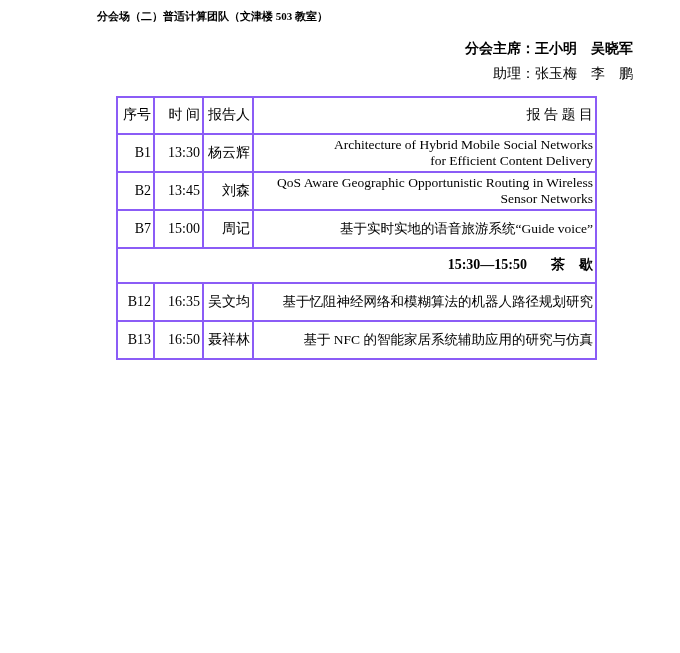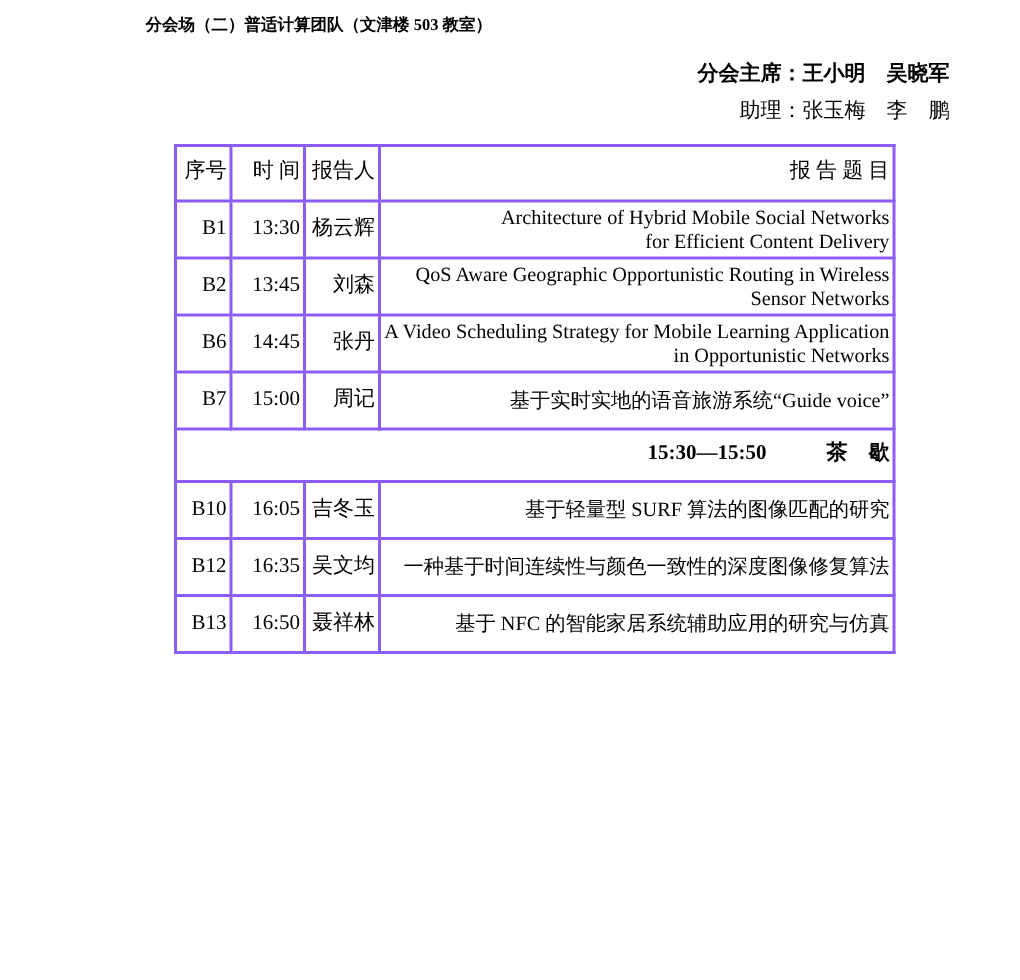--- a/index.html
+++ b/index.html
@@ -46,21 +46,21 @@
   td.t {
     text-align: left;
     padding: 2px 7px;
     white-space: pre-line;
     font-size: 13.5px;
   }
   tr.break-row td {
     height: 31px;
     font-weight: bold;
   }
-  .break-label { margin-left: 40px; letter-spacing: 0; }
+  .break-label { margin-left: 24px; letter-spacing: 0; }
 </style>
 </head>
 <body>
 
 <div>
 
   <div class="doc-title">分会场（二）普适计算团队（文津楼 503 教室）</div>
   <div class="chair-line">分会主席：王小明　吴晓军</div>
   <div class="assistant-line">助理：张玉梅　李　鹏</div>
 
@@ -86,47 +86,35 @@
         <td class="t">Architecture of Hybrid Mobile Social Networks
 for Efficient Content Delivery</td>
       </tr>
       <tr>
         <td>B2</td>
         <td>13:45</td>
         <td>刘森</td>
         <td class="t">QoS Aware Geographic Opportunistic Routing in Wireless Sensor Networks</td>
       </tr>
       <tr>
-        <td>B6</td>
-        <td>14:45</td>
-        <td>张丹</td>
-        <td class="t">A Video Scheduling Strategy for Mobile Learning Application in Opportunistic Networks</td>
-      </tr>
-      <tr>
         <td>B7</td>
         <td>15:00</td>
         <td>周记</td>
         <td class="t">基于实时实地的语音旅游系统“Guide voice”</td>
       </tr>
 
       <tr class="break-row">
         <td colspan="4"><span>15:30—15:50</span><span class="break-label">茶　歇</span></td>
       </tr>
 
       <tr>
-        <td>B10</td>
-        <td>16:05</td>
-        <td>吉冬玉</td>
-        <td class="t">基于轻量型 SURF 算法的图像匹配的研究</td>
-      </tr>
-      <tr>
         <td>B12</td>
         <td>16:35</td>
         <td>吴文均</td>
-        <td class="t">一种基于时间连续性与颜色一致性的深度图像修复算法</td>
+        <td class="t">基于忆阻神经网络和模糊算法的机器人路径规划研究</td>
       </tr>
       <tr>
         <td>B13</td>
         <td>16:50</td>
         <td>聂祥林</td>
         <td class="t">基于 NFC 的智能家居系统辅助应用的研究与仿真</td>
       </tr>
     </tbody>
   </table>
 

